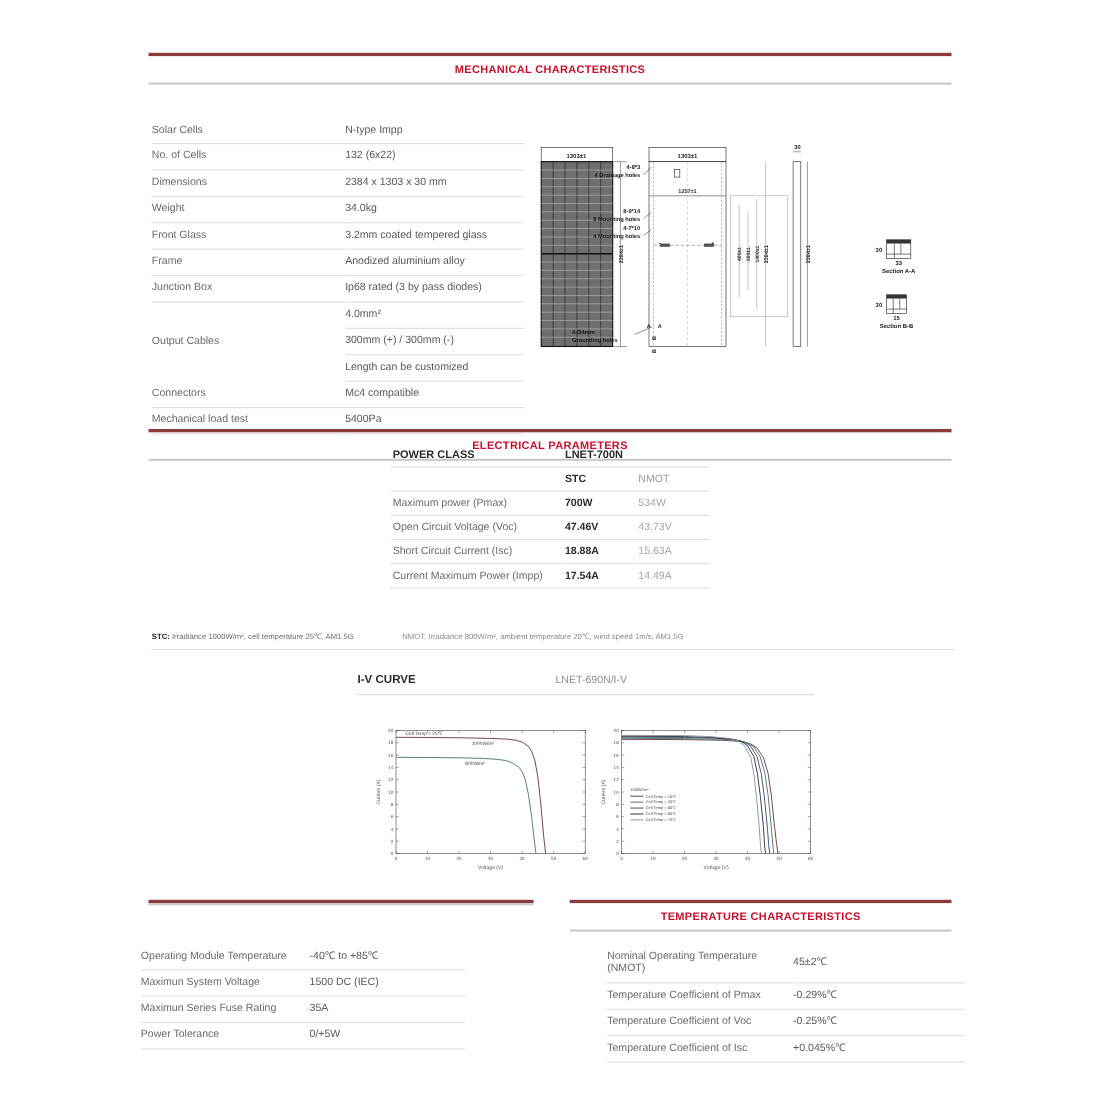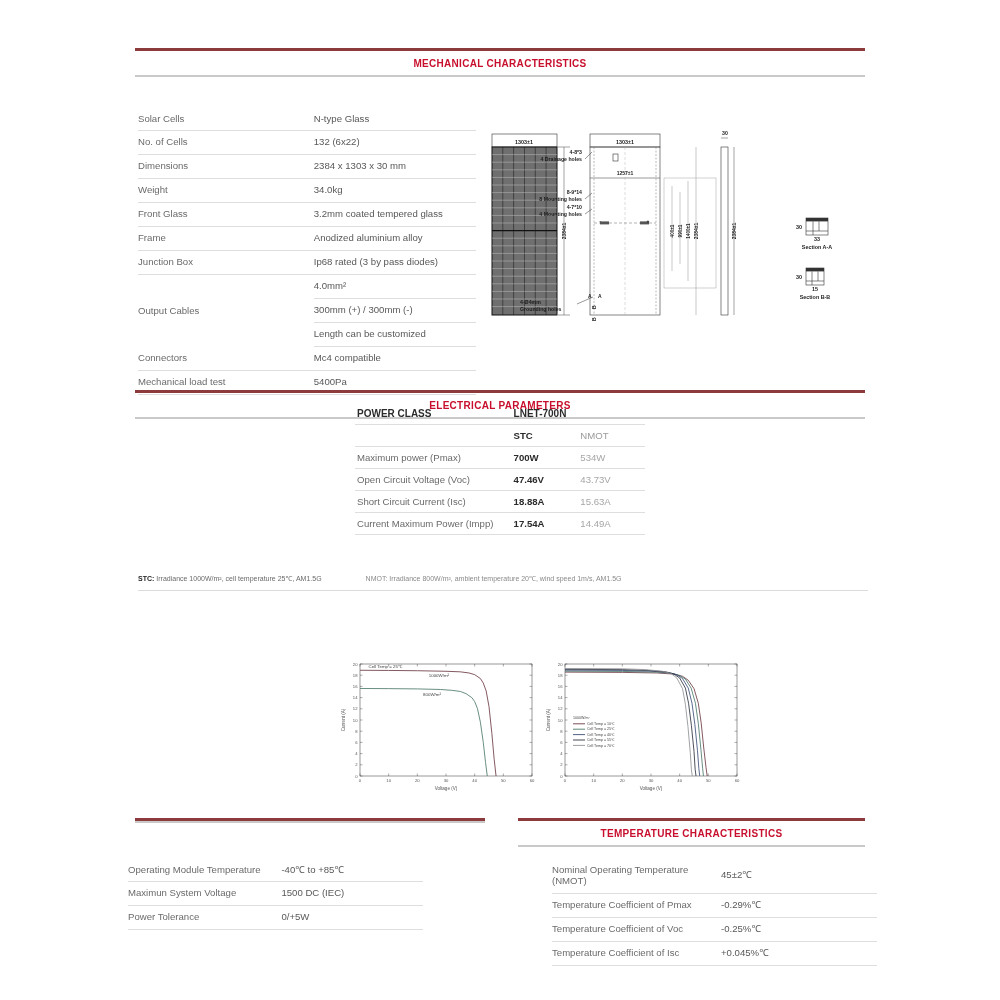--- a/index.html
+++ b/index.html
@@ -89,21 +89,21 @@
     <div class="bar-top"></div>
     <div class="title">MECHANICAL CHARACTERISTICS</div>
     <div class="bar-bot"></div>
   </div>
 
   <div style="position:absolute; left:138px; top:107px; width:338px;">
     <table class="spec">
       <tbody>
           <tr>
         <td class="k">Solar Cells</td>
-        <td class="v">N-type Glass</td>
+        <td class="v">N-type Impp</td>
       </tr>
       <tr>
         <td class="k">No. of Cells</td>
         <td class="v">132 (6x22)</td>
       </tr>
       <tr>
         <td class="k">Dimensions</td>
         <td class="v">2384 x 1303 x 30 mm</td>
       </tr>
       <tr>
@@ -316,20 +316,26 @@
   <div style="position:absolute; left:138px; top:568px; width:730px;">
     <div class="foot">
       <div>
         <b>STC:</b><span> Irradiance 1000W/m², cell temperature 25℃, AM1.5G</span>
       </div>
       <div class="n">NMOT: Irradiance 800W/m², ambient temperature 20℃, wind speed 1m/s, AM1.5G</div>
     </div>
     <div style="height:1px;background:#dcdcdc;margin-top:7px;"></div>
   </div>
 
+  <div style="position:absolute; left:325px; top:612px; width:415px;">
+    <div class="iv-head-row">
+      <div class="t1">I-V CURVE</div>
+      <div class="t2">LNET-690N/I-V</div>
+    </div>
+  </div>
 
   <div style="position:absolute; left:338px; top:656px; width:200px; height:145px;">
     <svg id="chart0" width="200" height="145" viewBox="0 0 200 145">
         <rect x="22" y="8" width="172" height="112" fill="#fff" stroke="#333" stroke-width="0.5"></rect>
         <line x1="22" y1="120" x2="22" y2="117.5" stroke="#333" stroke-width="0.4"></line>
         <line x1="22" y1="8" x2="22" y2="10.5" stroke="#333" stroke-width="0.4"></line>
         <text x="22" y="126" text-anchor="middle" class="chart-tick">0</text>
         <line x1="50.666666666666664" y1="120" x2="50.666666666666664" y2="117.5" stroke="#333" stroke-width="0.4"></line>
         <line x1="50.666666666666664" y1="8" x2="50.666666666666664" y2="10.5" stroke="#333" stroke-width="0.4"></line>
         <text x="50.666666666666664" y="126" text-anchor="middle" class="chart-tick">10</text>
@@ -478,20 +484,24 @@
       <tbody>
           <tr>
         <td class="k">Operating Module Temperature</td>
         <td class="v">-40℃ to +85℃</td>
       </tr>
       <tr>
         <td class="k">Maximun System Voltage</td>
         <td class="v">1500 DC (IEC)</td>
       </tr>
       <tr>
+        <td class="k">Maximun Series Fuse Rating</td>
+        <td class="v">35A</td>
+      </tr>
+      <tr>
         <td class="k">Power Tolerance</td>
         <td class="v">0/+5W</td>
       </tr>
     </tbody>
       </table>
   </div>
 
   <div class="sec-head" style="left:518px; top:818px; width:347px;">
     <div class="bar-top"></div>
     <div class="title">TEMPERATURE CHARACTERISTICS</div>

